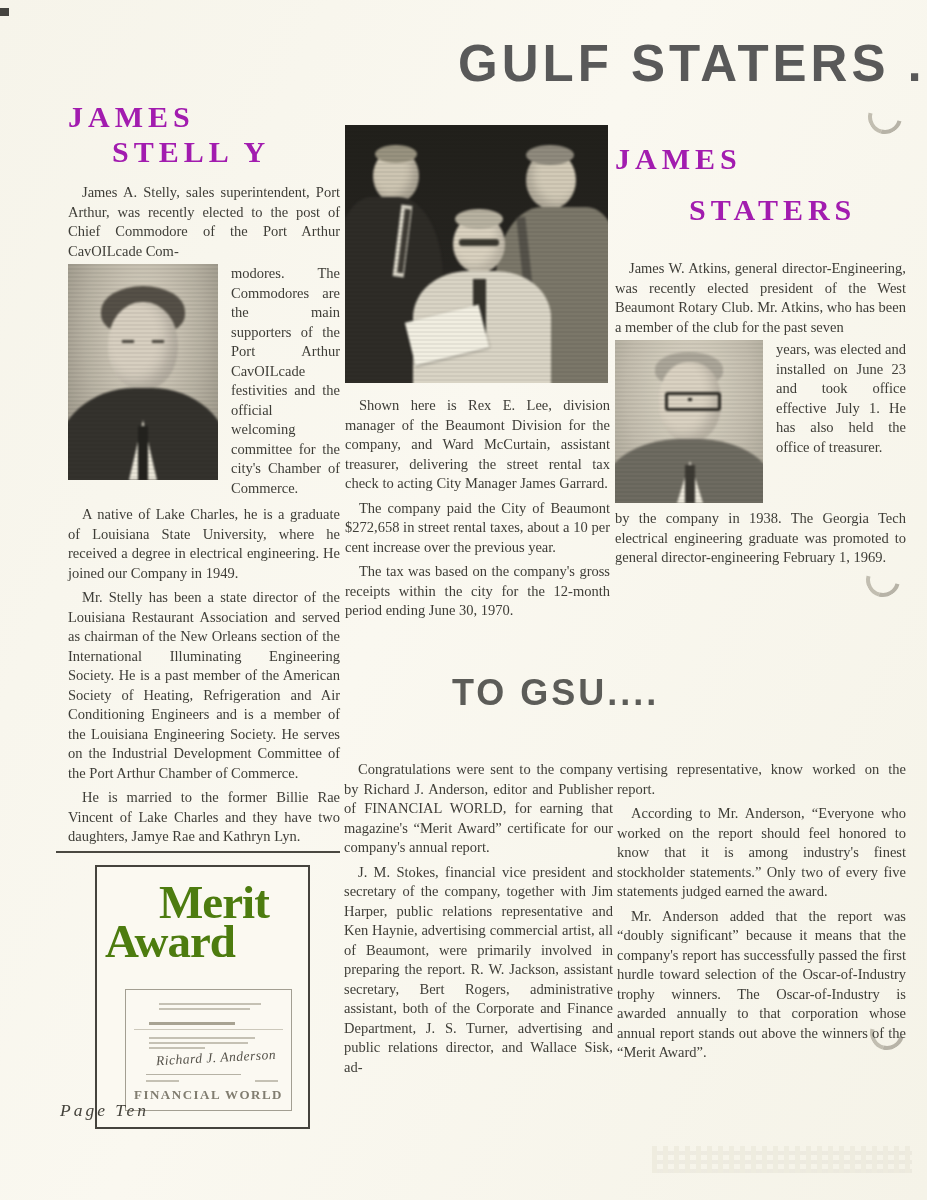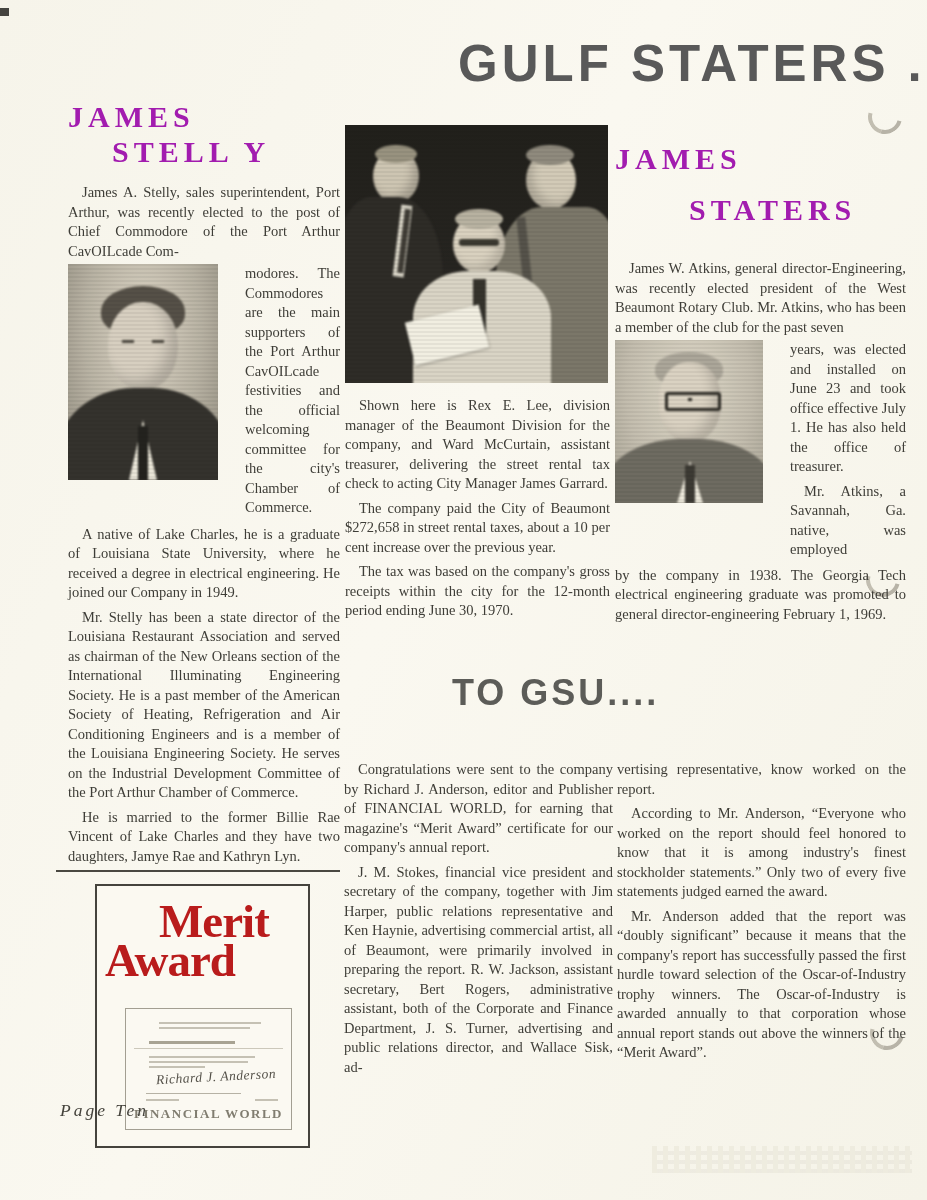--- a/index.html
+++ b/index.html
@@ -27,41 +27,41 @@
   
   #col-stelly { position:absolute; left:68px;  top:100px; width:272px; }
   #col-mid    { position:absolute; left:345px; top:125px; width:265px; }
   #col-atkins { position:absolute; left:615px; top:142px; width:291px; }
   #gsu-left   { position:absolute; left:344px; top:760px; width:269px; }
   #gsu-right  { position:absolute; left:617px; top:760px; width:289px; }
   #stelly-title2 { margin-left:44px; }
   #atkins-title2 { margin-left:74px; margin-top:16px; }
   #col-stelly .body-start { margin-top:14px; }
   #col-atkins .body-start { margin-top:32px; }
-  .photo-row { display:flex; gap:27px; margin-top:3px; align-items:flex-start; }
+  .photo-row { display:flex; gap:13px; margin-top:3px; align-items:flex-start; }
   .photo-row .wrapcol { flex:1; min-width:0; }
   
   .photo { position:relative; overflow:hidden; flex-shrink:0; }
   .ph { position:absolute; }
   .ph-layer { position:absolute; inset:0; filter:blur(1.2px); }
   .grain { position:absolute; inset:0; pointer-events:none;
     background-image: repeating-linear-gradient(0deg, rgba(255,255,255,.05) 0 2px, rgba(0,0,0,.05) 2px 4px);
     mix-blend-mode:multiply; }
   #stelly-photo { width:150px; height:216px;
     background: radial-gradient(ellipse at 50% 32%, #ddd6c6 0%, #b8b2a3 55%, #8f8a7d 100%); }
   #atkins-photo { width:148px; height:163px;
     background: radial-gradient(ellipse at 50% 30%, #ded8c8 0%, #c3bdae 60%, #a5a092 100%); }
   #mid-photo { width:263px; height:258px; margin:0;
     background: linear-gradient(180deg,#21201b 0%, #262420 55%, #474439 82%, #9b968a 94%, #aaa598 100%); }
   .caption-block { margin-top:13px; }
   
   #stelly-rule { height:2px; background:#4a4841; width:284px; margin:4px 0 0 -12px; }
   #merit-box { position:relative; margin:12px 0 0 27px; width:211px; height:260px;
     border:2px solid #45433d; background:#fbf9f1; }
-  .merit-logo { font-weight:bold; color:#b91c1c; line-height:0.84; letter-spacing:-1px; padding-top:16px; }
+  .merit-logo { font-weight:bold; color:#4d7c0f; line-height:0.84; letter-spacing:-1px; padding-top:16px; }
   .merit-logo .m1 { display:block; font-size:47px; margin-left:62px; }
   .merit-logo .m2 { display:block; font-size:47px; margin-left:8px; }
   #cert { position:absolute; left:28px; right:16px; top:122px; height:120px;
     border:1px solid #a39f92; background:#fbf9f2; }
   .bar { position:absolute; height:2px; background:#c5c1b4; }
   #sig { position:absolute; top:60px; left:18%; font-style:italic; font-size:13.5px;
     color:#55524a; transform:rotate(-3deg); letter-spacing:0.5px; white-space:nowrap; }
   #fw-brand { position:absolute; bottom:7px; width:100%; text-align:center;
     font-size:13px; font-weight:bold; letter-spacing:1.5px; color:#817d70; }
   #page-num { position:absolute; left:60px; top:1100px; font-style:italic;
@@ -176,21 +176,20 @@
         <div class="ph" style="top:52px;left:50px;width:50px;height:13px;border:3px solid #2c2a24;border-radius:3px;background:transparent;"></div>
         <div class="ph" style="top:58px;left:73px;width:4px;height:3px;background:#2c2a24;"></div>
         <div class="ph" style="bottom:-4px;left:-12px;width:172px;height:68px;border-radius:45% 45% 0 0 / 75% 75% 0 0;background:#6e6b61;"></div>
         <div class="ph" style="bottom:0;left:62px;width:26px;height:42px;background:#ece8da;clip-path:polygon(50% 0,0 100%,100% 100%);"></div>
         <div class="ph" style="bottom:0;left:70px;width:10px;height:38px;background:#3c3a33;"></div>
       </div>
       <div class="grain"></div>
     </div>
     <div class="wrapcol">
       <p>years, was elected and installed on June 23 and took office effective July 1. He has also held the office of treasurer.</p>
-      <p class="ind">Mr. Atkins, a Savannah, Ga. native, was employed</p>
     </div>
   </div>
   <p style="margin-top:6px;">by the company in 1938. The Georgia Tech electrical engineering graduate was promoted to general director-engineering February 1, 1969.</p>
 </section>
 
 <div id="gsu-head" class="sans-head">TO GSU....</div>
 
 <section id="gsu-left">
   <p class="ind">Congratulations were sent to the company by Richard J. Anderson, editor and Publisher of FINANCIAL WORLD, for earning that magazine's “Merit Award” certificate for our company's annual report.</p>
   <p class="ind">J. M. Stokes, financial vice president and secretary of the company, together with Jim Harper, public relations representative and Ken Haynie, advertising commercial artist, all of Beaumont, were primarily involved in preparing the report. R. W. Jackson, assistant secretary, Bert Rogers, administrative assistant, both of the Corporate and Finance Department, J. S. Turner, advertising and public relations director, and Wallace Sisk, ad-</p>

